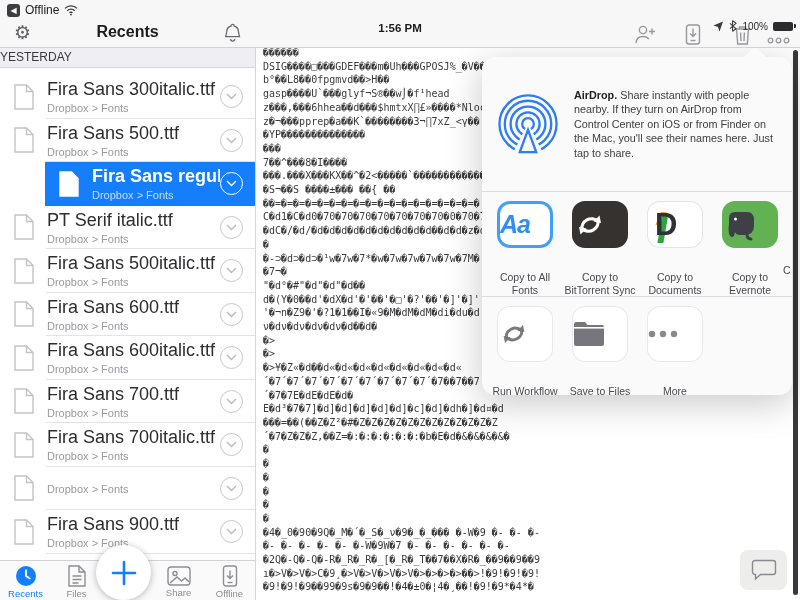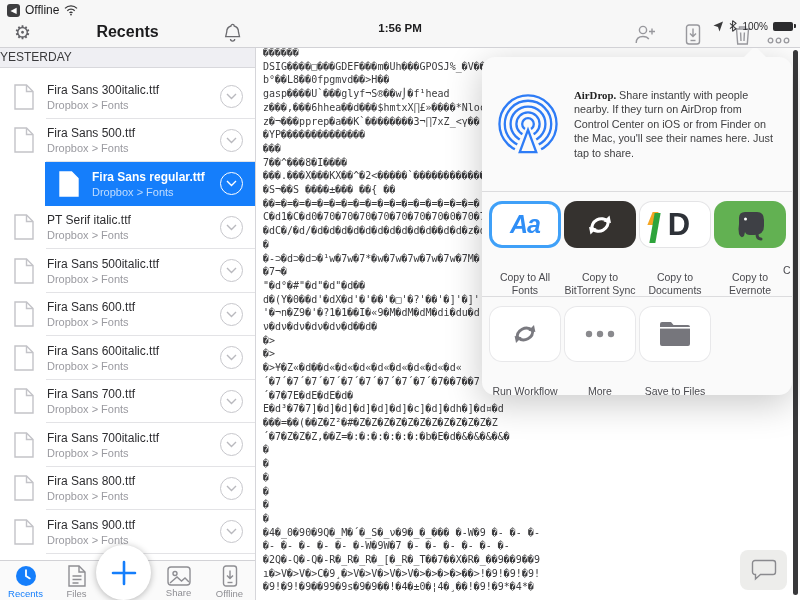--- a/index.html
+++ b/index.html
@@ -28,21 +28,21 @@
   .section-header { height:20px; background:#EFEFF3; border-bottom:1px solid #D8D8DC; font-size:12px; color:#3a3a3c; line-height:19px; padding-left:0; }
   .file-list { padding-top:7px; }
   .file-row { position:relative; height:43.5px; display:flex; align-items:center; padding:0 12px 0 14px; }
   .file-row:after { content:""; position:absolute; left:46px; right:0; bottom:0; height:1px; background:#E3E3E6; }
   .file-row.selected { background:#157EFB;margin-left:45px; }
   .file-row.selected:after { display:none; }
   .doc-icon { width:20px; height:26px; color:#C3C3C8; flex:none; }
   .file-row.selected .doc-icon { color:#fff; }
   .file-row.selected .doc-icon .page { fill:#fff; }
   .file-meta { margin-left:13px; flex:1; min-width:0; }
-  .file-name { font-size:12px; color:#2d2d30; white-space:nowrap; overflow:hidden; }
+  .file-name { font-size:18px; color:#2d2d30; white-space:nowrap; overflow:hidden; }
   .file-sub { font-size:11px; color:#9A9AA0; margin-top:2px; }
   .file-row.selected .file-name { color:#fff; font-weight:700; }
   .file-row.selected .file-sub { color:rgba(255,255,255,.72); }
   .chev { width:23px; height:23px; border:1.4px solid #C7C7CC; border-radius:50%; display:flex; align-items:center; justify-content:center; flex:none; }
   .chev svg { stroke:#B9B9BE; }
   .file-row.selected .chev { border-color:#fff; }
   .file-row.selected .chev svg { stroke:#fff; }
 
   
   .tab-bar { position:absolute; left:0; top:560px; width:255px; height:40px; background:#FAFAFA; border-top:1px solid #D2D2D6; display:flex; z-index:30; }
@@ -58,25 +58,25 @@
 
   
   .comment-fab { position:absolute; left:740px; top:550px; width:47px; height:40px; background:rgba(236,236,234,.95); border-radius:8px; display:flex; align-items:center; justify-content:center; z-index:20; }
 
   
   .popover { position:absolute; left:482px; top:57px; width:310px; height:338px; background:#FAFAFA; border-radius:13px; box-shadow:0 8px 36px rgba(0,0,0,.22); z-index:50; overflow:hidden; }
   .popover-arrow { position:absolute; left:744px; top:46px; width:0; height:0; border-left:11px solid transparent; border-right:11px solid transparent; border-bottom:11px solid #FAFAFA; z-index:51; }
   .airdrop-row { height:135px; border-bottom:1px solid #DCDCDE; display:flex; align-items:center; padding:0 14px 0 16px; }
   .airdrop-icon { width:60px; height:60px; flex:none; }
   .airdrop-text { margin-left:16px; font-size:10.8px; line-height:14.5px; color:#404042; }
-  .airdrop-text strong { color:#222;font-family:Liberation Serif, serif; }
+  .airdrop-text strong { color:#222; }
   .sheet-row { height:105px; border-bottom:1px solid #DCDCDE; display:flex; padding:9px 0 0 8px; gap:5px; position:relative; }
   .sheet-row.actions { border-bottom:none; }
   .sheet-item { width:70px; display:flex; flex-direction:column; align-items:center; flex:none; }
-  .app-ic { width:72px; height:56px; border-radius:13px; display:flex; align-items:center; justify-content:center; position:relative; overflow:hidden; }
+  .app-ic { width:56px; height:56px; border-radius:13px; display:flex; align-items:center; position:relative; overflow:hidden; }
   .sheet-item span.lbl { margin-top:23px; font-size:10.5px; line-height:12.5px; color:#4a4a4f; text-align:center; width:76px; }
   .ic-allfonts { background:#fff; border:3px solid #3FA0F8; }
   .ic-allfonts b { font-style:italic; font-weight:700; font-size:25px; color:#2F8EF6; letter-spacing:-1px; }
   .ic-btsync { background:#35322F; }
   .ic-documents { background:#fff; box-shadow:inset 0 0 0 1px #E4E4E6; }
   .wedge-g { position:absolute; left:13px; top:12px; width:6px; height:30px; background:#2FA43C; transform:skewX(-10deg); }
   .wedge-y { position:absolute; left:11px; top:11px; width:6px; height:13px; background:#F5A623; transform:skewX(-22deg); }
   .dletter { position:relative; font-size:31px; font-weight:700; color:#2E3238; margin-left:8px; }
   .ic-evernote { background:#62B152; }
   .ic-white { background:#fff; box-shadow:inset 0 0 0 1px #E8E8EA; }
@@ -285,21 +285,20 @@
             <polyline points="1,1 5.5,5.5 10,1"></polyline>
           </svg>
     </span>
   </div>
       <div class="file-row">
     <svg class="doc-icon" viewBox="0 0 20 26">
       <path class="page" d="M1 1 h11.5 L19 7.5 V25 H1 Z" fill="none" stroke="currentColor" stroke-width="1.4"></path>
       <path class="fold" d="M12.5 1 V7.5 H19" fill="none" stroke="currentColor" stroke-width="1.4"></path>
     </svg>
     <div class="file-meta">
-      <div class="file-name">Fira Sans 800.ttf</div>
       <div class="file-sub">Dropbox &gt; Fonts</div>
     </div>
     <span class="chev">
       <svg width="11" height="7" viewBox="0 0 11 7" fill="none" stroke-width="1.4">
             <polyline points="1,1 5.5,5.5 10,1"></polyline>
           </svg>
     </span>
   </div>
       <div class="file-row">
     <svg class="doc-icon" viewBox="0 0 20 26">
@@ -443,37 +442,37 @@
           <path d="M10 23 a9.5 9.5 0 0 1 16-8.5"></path>
             <path d="M26 13 a9.5 9.5 0 0 1 -16 8.5" transform="translate(0,0)"></path>
           <polygon points="27.5,8.5 29,16 21.5,14.5" fill="#7A7A80" stroke="none"></polygon>
           <polygon points="8.5,27.5 7,20 14.5,21.5" fill="#7A7A80" stroke="none"></polygon>
         </svg>
       </div>
       <span class="lbl">Run Workflow</span>
     </div>
     <div class="sheet-item">
       <div class="app-ic ic-white">
+        <svg width="34" height="28" viewBox="0 0 34 28">
+          <path d="M2 4 a2 2 0 0 1 2-2 h9 l2.5 3 H30 a2 2 0 0 1 2 2 v17 a2 2 0 0 1 -2 2 H4 a2 2 0 0 1 -2-2 z" fill="#76767C"></path>
+          <rect x="2" y="7" width="30" height="1.6" fill="#fff"></rect>
+        </svg>
+      </div>
+      <span class="lbl">Save to Files</span>
+    </div>
+    <div class="sheet-item">
+      <div class="app-ic ic-white">
         <svg width="32" height="8" viewBox="0 0 32 8">
           <circle cx="5" cy="4" r="3.2" fill="#8A8A8E"></circle>
             <circle cx="16" cy="4" r="3.2" fill="#8A8A8E"></circle>
             <circle cx="27" cy="4" r="3.2" fill="#8A8A8E"></circle>
         </svg>
       </div>
       <span class="lbl">More</span>
     </div>
-    <div class="sheet-item">
-      <div class="app-ic ic-white">
-        <svg width="34" height="28" viewBox="0 0 34 28">
-          <path d="M2 4 a2 2 0 0 1 2-2 h9 l2.5 3 H30 a2 2 0 0 1 2 2 v17 a2 2 0 0 1 -2 2 H4 a2 2 0 0 1 -2-2 z" fill="#76767C"></path>
-          <rect x="2" y="7" width="30" height="1.6" fill="#fff"></rect>
-        </svg>
-      </div>
-      <span class="lbl">Save to Files</span>
-    </div>
   </div>
 </div>
 
 <div class="comment-fab">
   <svg width="26" height="22" viewBox="0 0 26 22" fill="none" stroke="#8A8A8E" stroke-width="1.4">
     <path d="M4 1.5 h18 a2.5 2.5 0 0 1 2.5 2.5 v9 a2.5 2.5 0 0 1 -2.5 2.5 h-12.5 l-5 4.5 v-4.5 h-.5 a2.5 2.5 0 0 1 -2.5 -2.5 v-9 A2.5 2.5 0 0 1 4 1.5 z"></path>
   </svg>
 </div>
 
 <div class="tab-bar">

